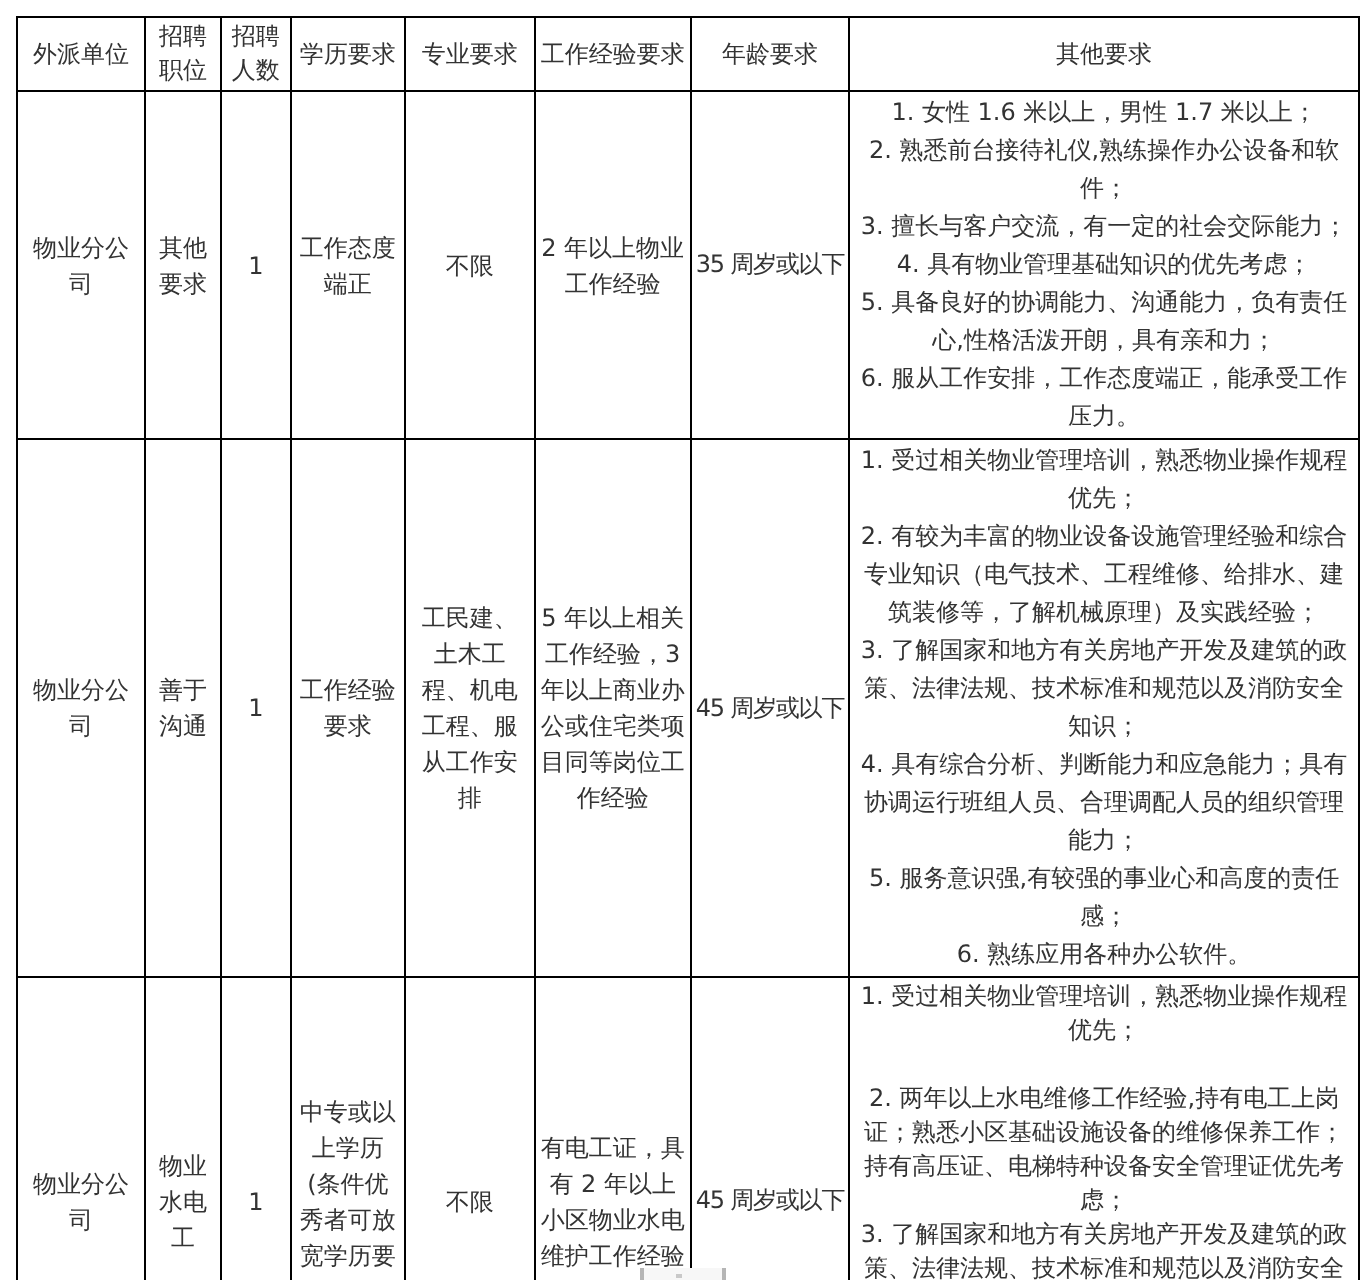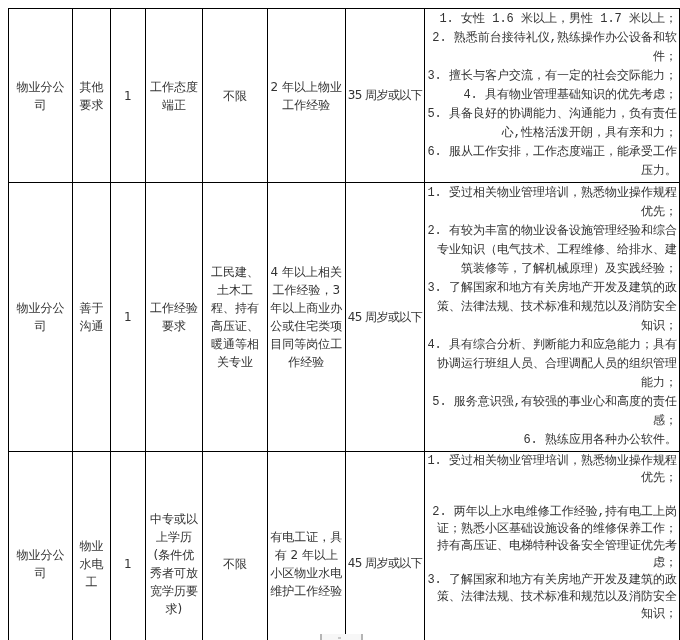--- a/index.html
+++ b/index.html
@@ -18,22 +18,22 @@
     font-size:12px;font-weight:normal;
     padding:1px 2px;overflow:hidden;
     word-break:break-all;
   }
   .recruit th{
     text-align:center;vertical-align:middle;line-height:17px;color:#333333;
   }
   .cell-c{text-align:center;vertical-align:middle;line-height:18px;}
   .cell-age{text-align:right;vertical-align:middle;white-space:nowrap;letter-spacing:-0.6px;padding:1px 0;}
   .cell-other{
-    text-align:right;vertical-align:top;
-    white-space:pre-wrap;line-height:19px;padding:1px 3px;font-family:Liberation Mono, monospace;
+    text-align:center;vertical-align:top;
+    white-space:pre-wrap;line-height:19px;padding:1px 3px;
   }
   .cell-other.compact{line-height:17px;}
   tr.row-header{height:37px;}
   tr.row-1{height:151px;}
   tr.row-2{height:228px;}
   tr.row-3{height:204px;}
   col.c-unit{width:64px;}
   col.c-pos{width:38px;}
   col.c-cnt{width:35px;}
   col.c-edu{width:57px;}
@@ -58,42 +58,52 @@
     <col class="c-unit">
       <col class="c-pos">
       <col class="c-cnt">
       <col class="c-edu">
     <col class="c-major">
       <col class="c-exp">
       <col class="c-age">
       <col class="c-other">
   </colgroup>
   <tbody>
+      <tr class="row-header">
+    <th>外派单位</th>
+    <th>招聘职位</th>
+    <th>招聘人数</th>
+    <th>学历要求</th>
+    <th>专业要求</th>
+    <th>工作经验要求</th>
+    <th>年龄要求</th>
+    <th>其他要求</th>
+  </tr>
   <tr class="row-1">
     <td class="cell-c">物业分公司</td>
     <td class="cell-c">其他要求</td>
     <td class="cell-c">1</td>
     <td class="cell-c">工作态度端正</td>
     <td class="cell-c">不限</td>
     <td class="cell-c">2 年以上物业工作经验</td>
     <td class="cell-age">35 周岁或以下</td>
     <td class="cell-other">1. 女性 1.6 米以上，男性 1.7 米以上；
 2. 熟悉前台接待礼仪,熟练操作办公设备和软件；
 3. 擅长与客户交流，有一定的社会交际能力；
 4. 具有物业管理基础知识的优先考虑；
 5. 具备良好的协调能力、沟通能力，负有责任心,性格活泼开朗，具有亲和力；
 6. 服从工作安排，工作态度端正，能承受工作压力。</td>
   </tr>
   <tr class="row-2">
     <td class="cell-c">物业分公司</td>
     <td class="cell-c">善于沟通</td>
     <td class="cell-c">1</td>
     <td class="cell-c">工作经验要求</td>
-    <td class="cell-c">工民建、土木工程、持有高压证、暖通等相关专业</td>
-    <td class="cell-c">4 年以上相关工作经验，3 年以上商业办公或住宅类项目同等岗位工作经验</td>
+    <td class="cell-c">工民建、土木工程、机电工程、服从工作安排</td>
+    <td class="cell-c">5 年以上相关工作经验，3 年以上商业办公或住宅类项目同等岗位工作经验</td>
     <td class="cell-age">45 周岁或以下</td>
     <td class="cell-other">1. 受过相关物业管理培训，熟悉物业操作规程优先；
 2. 有较为丰富的物业设备设施管理经验和综合专业知识（电气技术、工程维修、给排水、建筑装修等，了解机械原理）及实践经验；
 3. 了解国家和地方有关房地产开发及建筑的政策、法律法规、技术标准和规范以及消防安全知识；
 4. 具有综合分析、判断能力和应急能力；具有协调运行班组人员、合理调配人员的组织管理能力；
 5. 服务意识强,有较强的事业心和高度的责任感；
 6. 熟练应用各种办公软件。</td>
   </tr>
   <tr class="row-3">
     <td class="cell-c">物业分公司</td>

